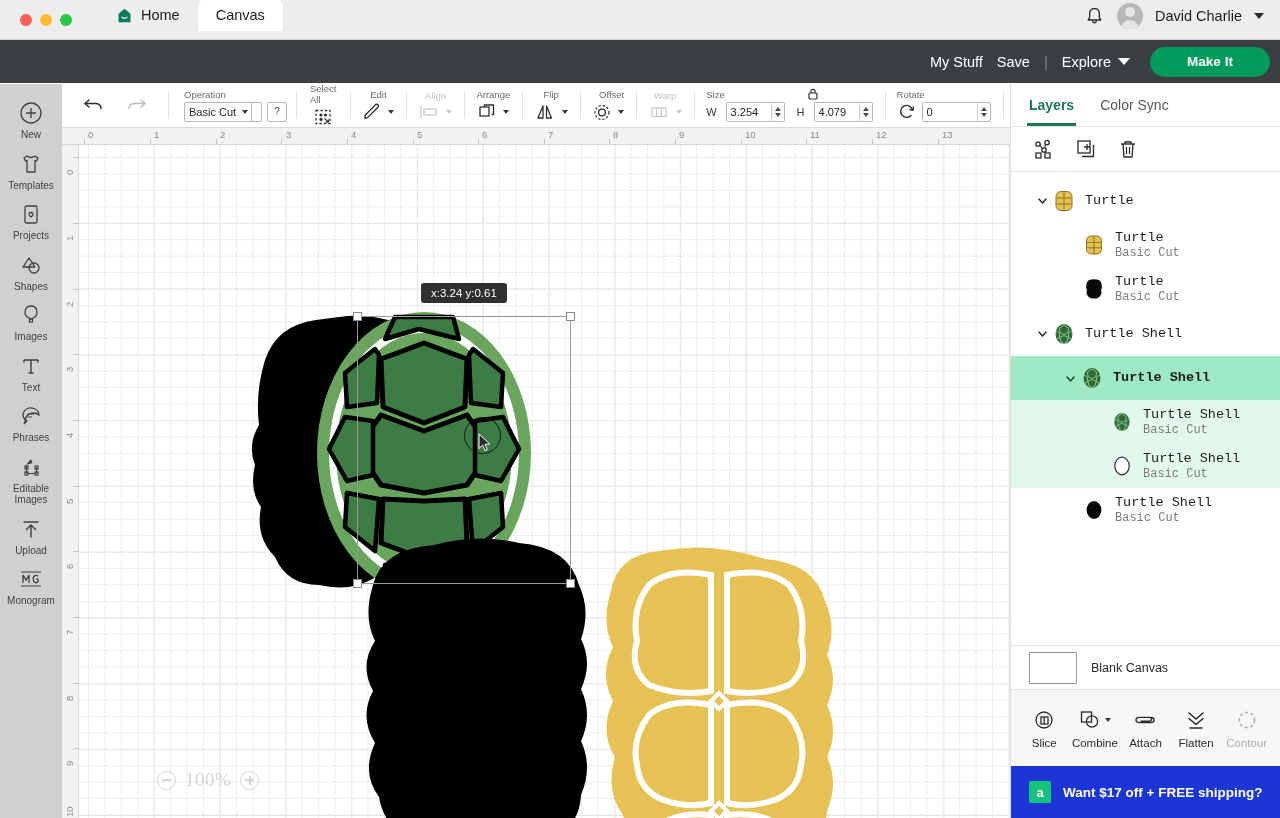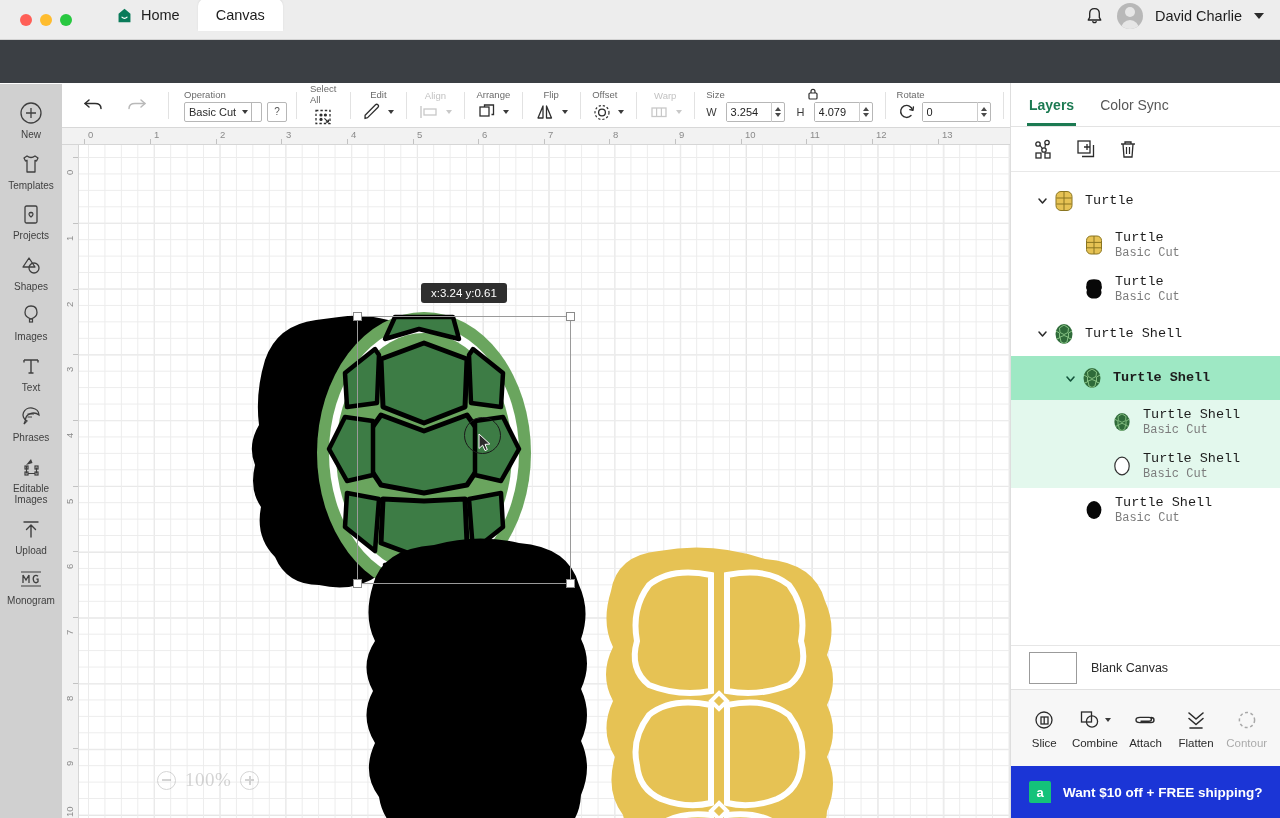--- a/index.html
+++ b/index.html
@@ -331,20 +331,30 @@
         <path d="M12 3 C8.6 3 6.5 5.3 6.5 8.6 V13 L4.8 16 H19.2 L17.5 13 V8.6 C17.5 5.3 15.4 3 12 3 Z" fill="none" stroke="#222" stroke-width="1.5" stroke-linejoin="round"></path>
         <path d="M10 18 Q12 20.2 14 18" fill="none" stroke="#222" stroke-width="1.5" stroke-linecap="round"></path>
       </svg>
       <div class="avatar"></div>
       <span class="userName">David Charlie</span>
       <span class="caretDown"></span>
     </div>
   </div>
 
   <div class="appHeader">
+    <div class="headerRight">
+      <span class="hdrLink">My Stuff</span>
+      <span class="hdrLink">Save</span>
+      <span class="hdrSep">|</span>
+      <span class="exploreWrap">
+        <span class="hdrLink">Explore</span>
+        <span class="caretWhite"></span>
+      </span>
+      <button class="makeIt">Make It</button>
+    </div>
   </div>
 
   <div class="sidebar">
     <div class="sbItem">
       <span class="sbIcon">
         <svg width="24" height="24" viewBox="0 0 24 24">
             <circle cx="12" cy="12" r="10" fill="none" stroke="#3f3f3f" stroke-width="1.3"></circle>
             <path d="M12 7 V17 M7 12 H17" stroke="#3f3f3f" stroke-width="1.3"></path>
           </svg>
       </span>
@@ -520,21 +530,21 @@
         <span class="tbIconBtn">
           <svg width="22" height="20" viewBox="0 0 22 20">
               <path d="M9 4 L4 16 H9 Z" fill="none" stroke="#2e2e2e" stroke-width="1.3" stroke-linejoin="round"></path>
               <path d="M12.5 4 L17.5 16 H12.5 Z" fill="none" stroke="#2e2e2e" stroke-width="1.3" stroke-linejoin="round"></path>
             </svg>
         </span>
         <span class="miniCaret"></span>
       </div>
     </div>
 
-    <div class="tbGroup" style="align-items:flex-start;padding:0 12px;">
+    <div class="tbGroup" style="align-items:flex-end;padding:0 12px;">
       <span class="tbLabel">Offset</span>
       <div class="tbRow">
         <span class="tbIconBtn">
           <svg width="20" height="20" viewBox="0 0 20 20">
               <circle cx="10" cy="10.5" r="7" fill="none" stroke="#2e2e2e" stroke-width="1.2" stroke-dasharray="2.2 2"></circle>
               <circle cx="10" cy="10.5" r="3.4" fill="none" stroke="#2e2e2e" stroke-width="1.3"></circle>
             </svg>
         </span>
         <span class="miniCaret"></span>
       </div>
@@ -965,17 +975,17 @@
           <svg width="22" height="22" viewBox="0 0 22 22">
               <circle cx="11" cy="11" r="7.6" fill="none" stroke="#2b2b2b" stroke-width="1.5" stroke-dasharray="3 2.6"></circle>
             </svg>
         </span>
         <span class="actLbl">Contour</span>
       </div>
     </div>
 
     <div class="promo">
       <span class="promoIcon">a</span>
-      <span class="promoText">Want $10 off + FREE shipping?</span>
+      <span class="promoText">Want $17 off + FREE shipping?</span>
     </div>
   </div>
 
 </div>
 
 </body></html>

